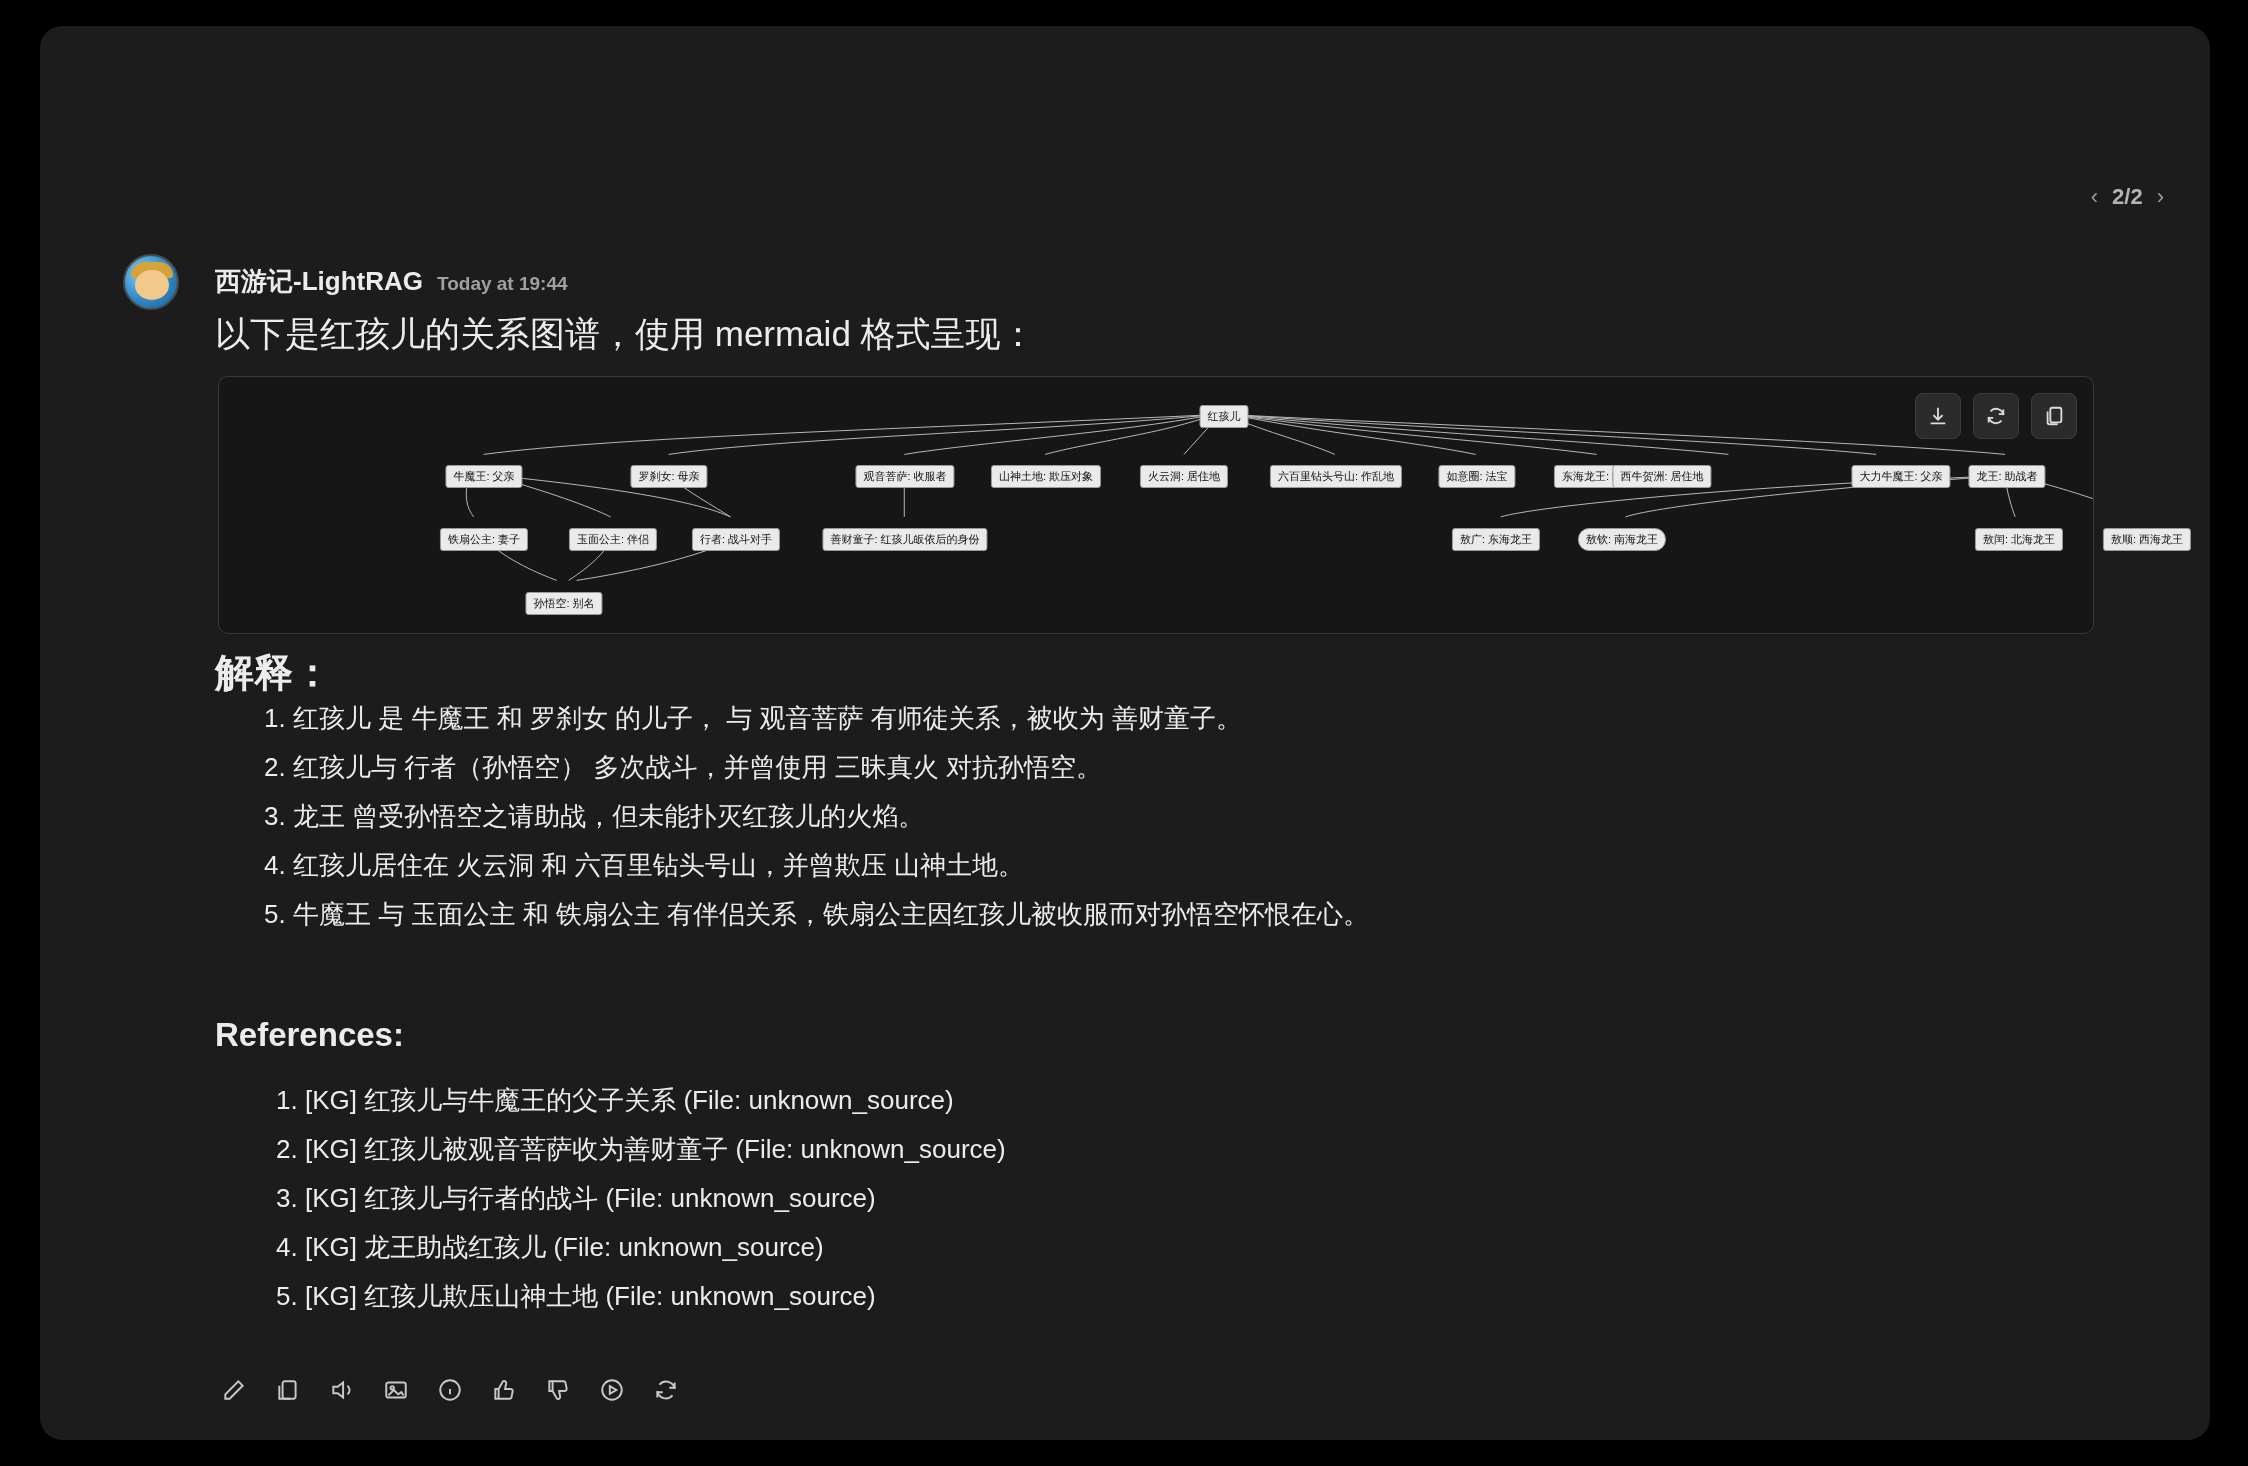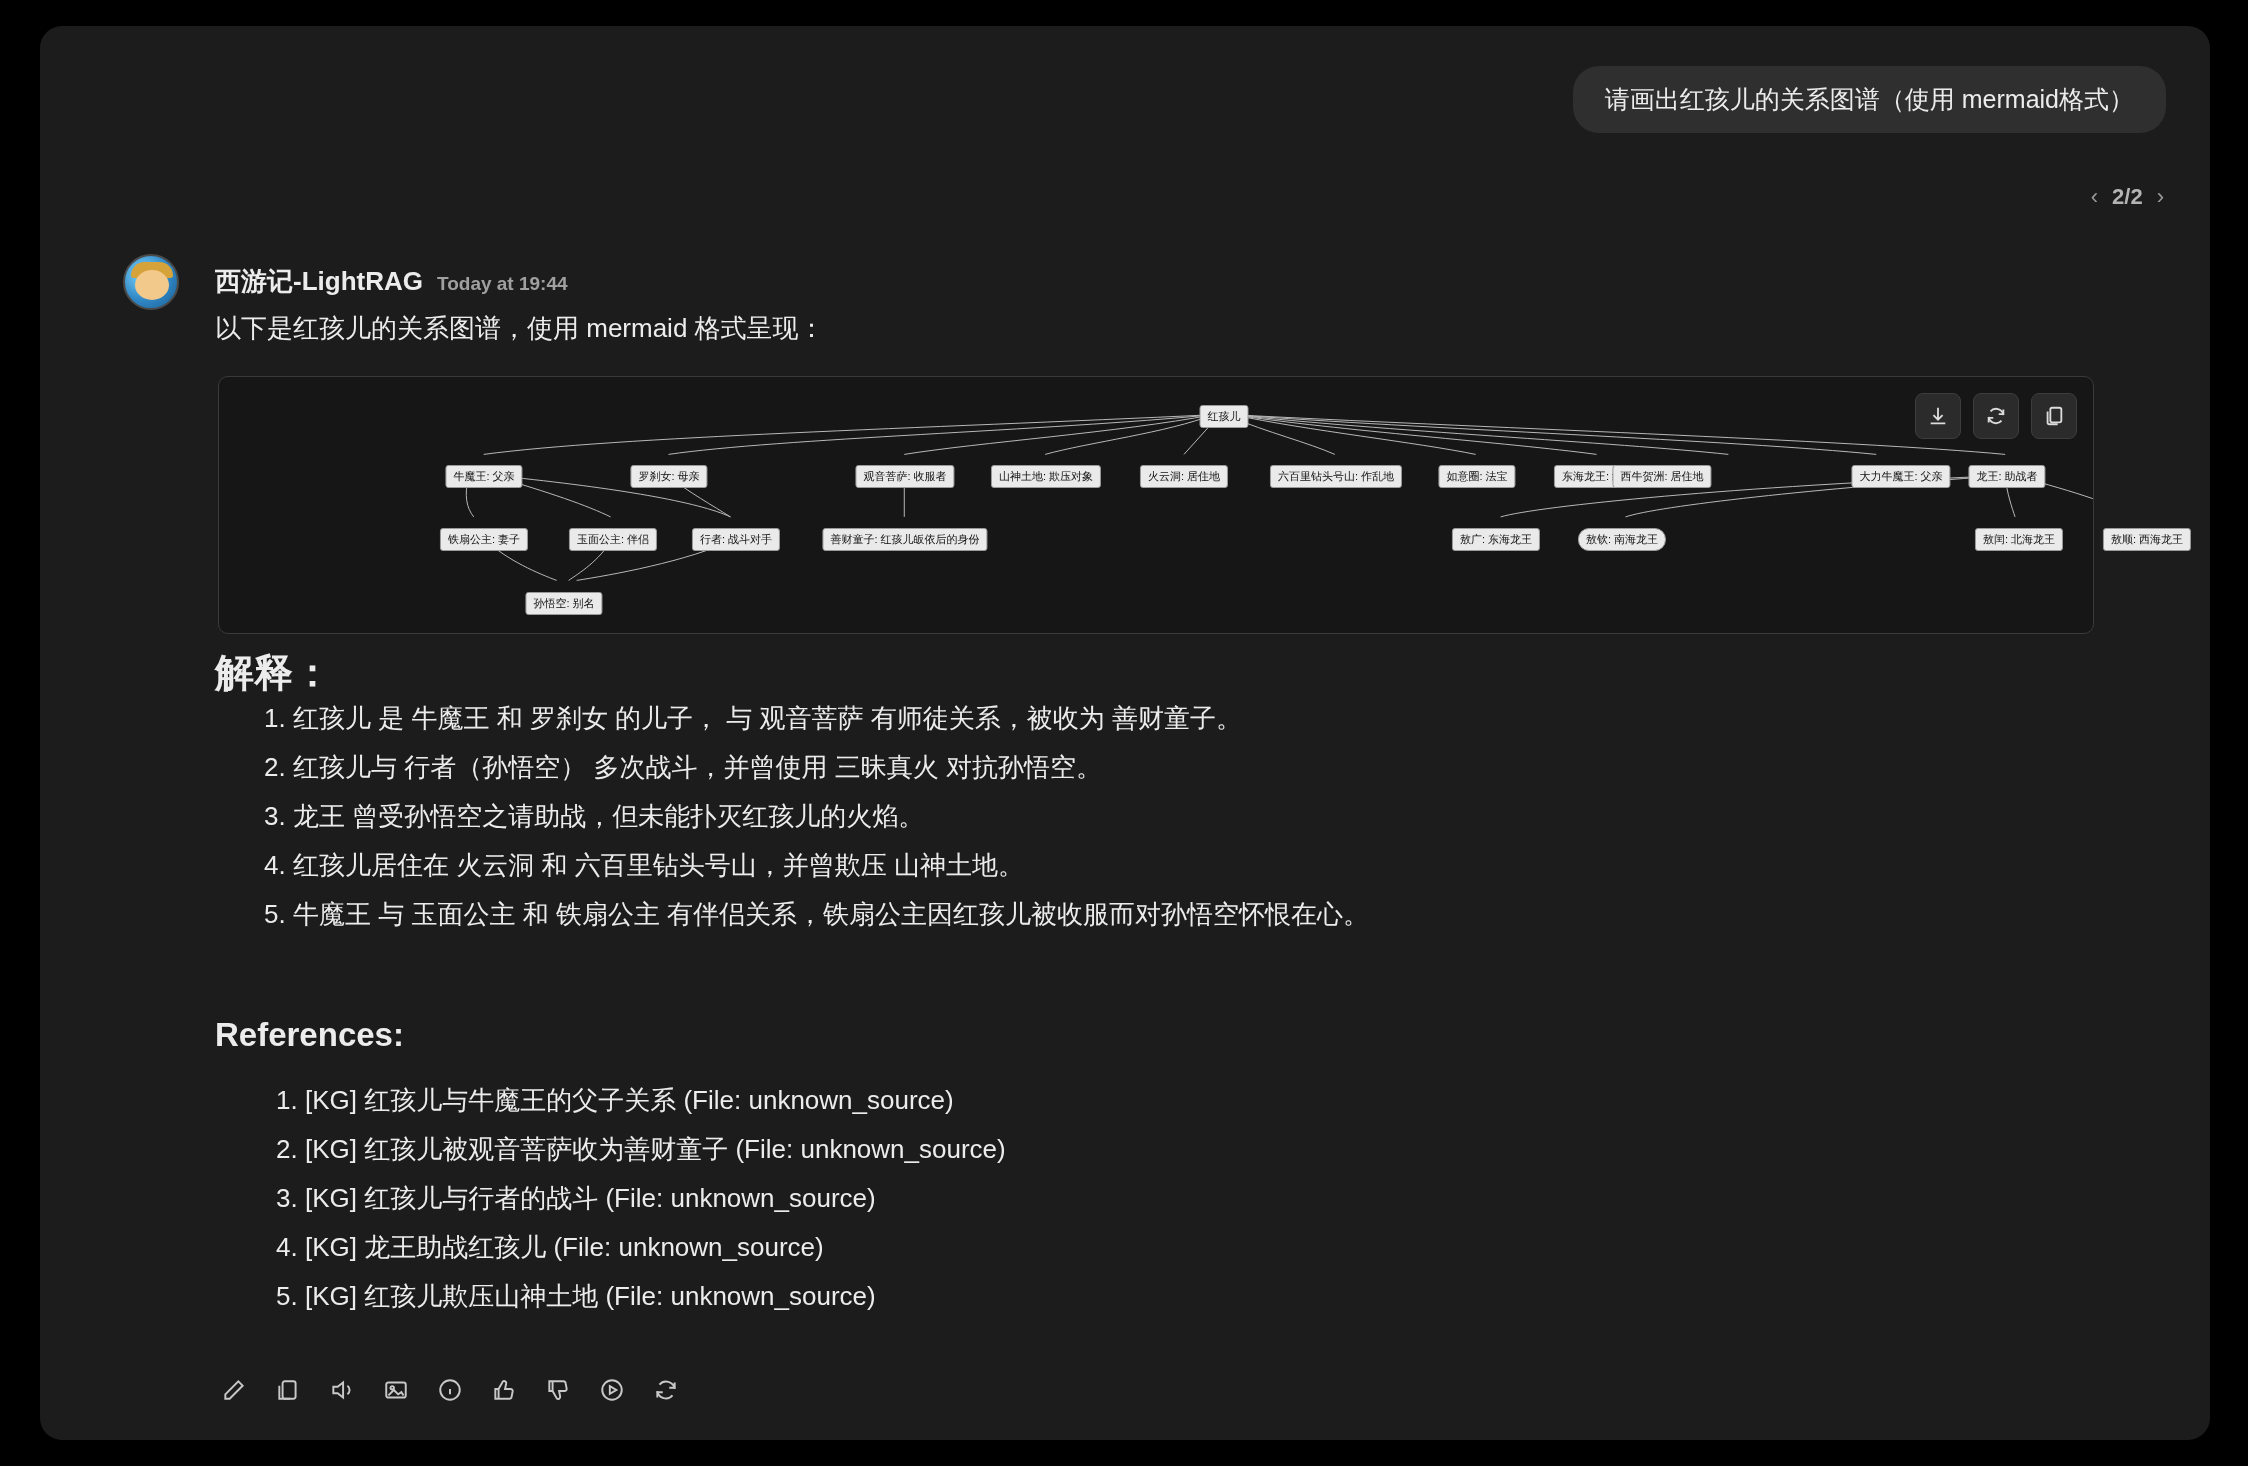--- a/index.html
+++ b/index.html
@@ -72,21 +72,21 @@
   .assistant-head {
     position: absolute;
     left: 175px; top: 238px;
     display: flex; align-items: baseline; gap: 14px;
   }
   .assistant-name { color: #ececec; font-size: 26px; font-weight: bold; }
   .assistant-time { color: #a0a0a0; font-size: 19px; font-weight: bold; }
   .intro-line {
     position: absolute;
     left: 175px; top: 285px;
-    color: #ececec; font-size: 26px; text-align: center;
+    color: #ececec; font-size: 35px; text-align: center;
   }
   
   .diagram-card {
     position: absolute;
     left: 178px; top: 350px;
     width: 1876px; height: 258px;
     background: #161616;
     border: 1px solid #3a3a3a;
     border-radius: 10px;
   }
@@ -152,23 +152,20 @@
   }
   .act { width: 28px; height: 28px; color: #c8c8c8; display: flex; align-items: center; justify-content: center; }
   .act svg { width: 26px; height: 26px; }
 </style>
 </head>
 <body>
 
 <div class="app">
   <div class="chat-panel">
 
-    <div class="user-row">
-      <div class="user-bubble">请画出红孩儿的关系图谱（使用 mermaid格式）</div>
-    </div>
 
     <div class="pager">
       <span class="arrow">‹</span>
       <span>2/2</span>
       <span class="arrow">›</span>
     </div>
 
     <div class="avatar">
       <div class="hat"></div>
       <div class="face"></div>

